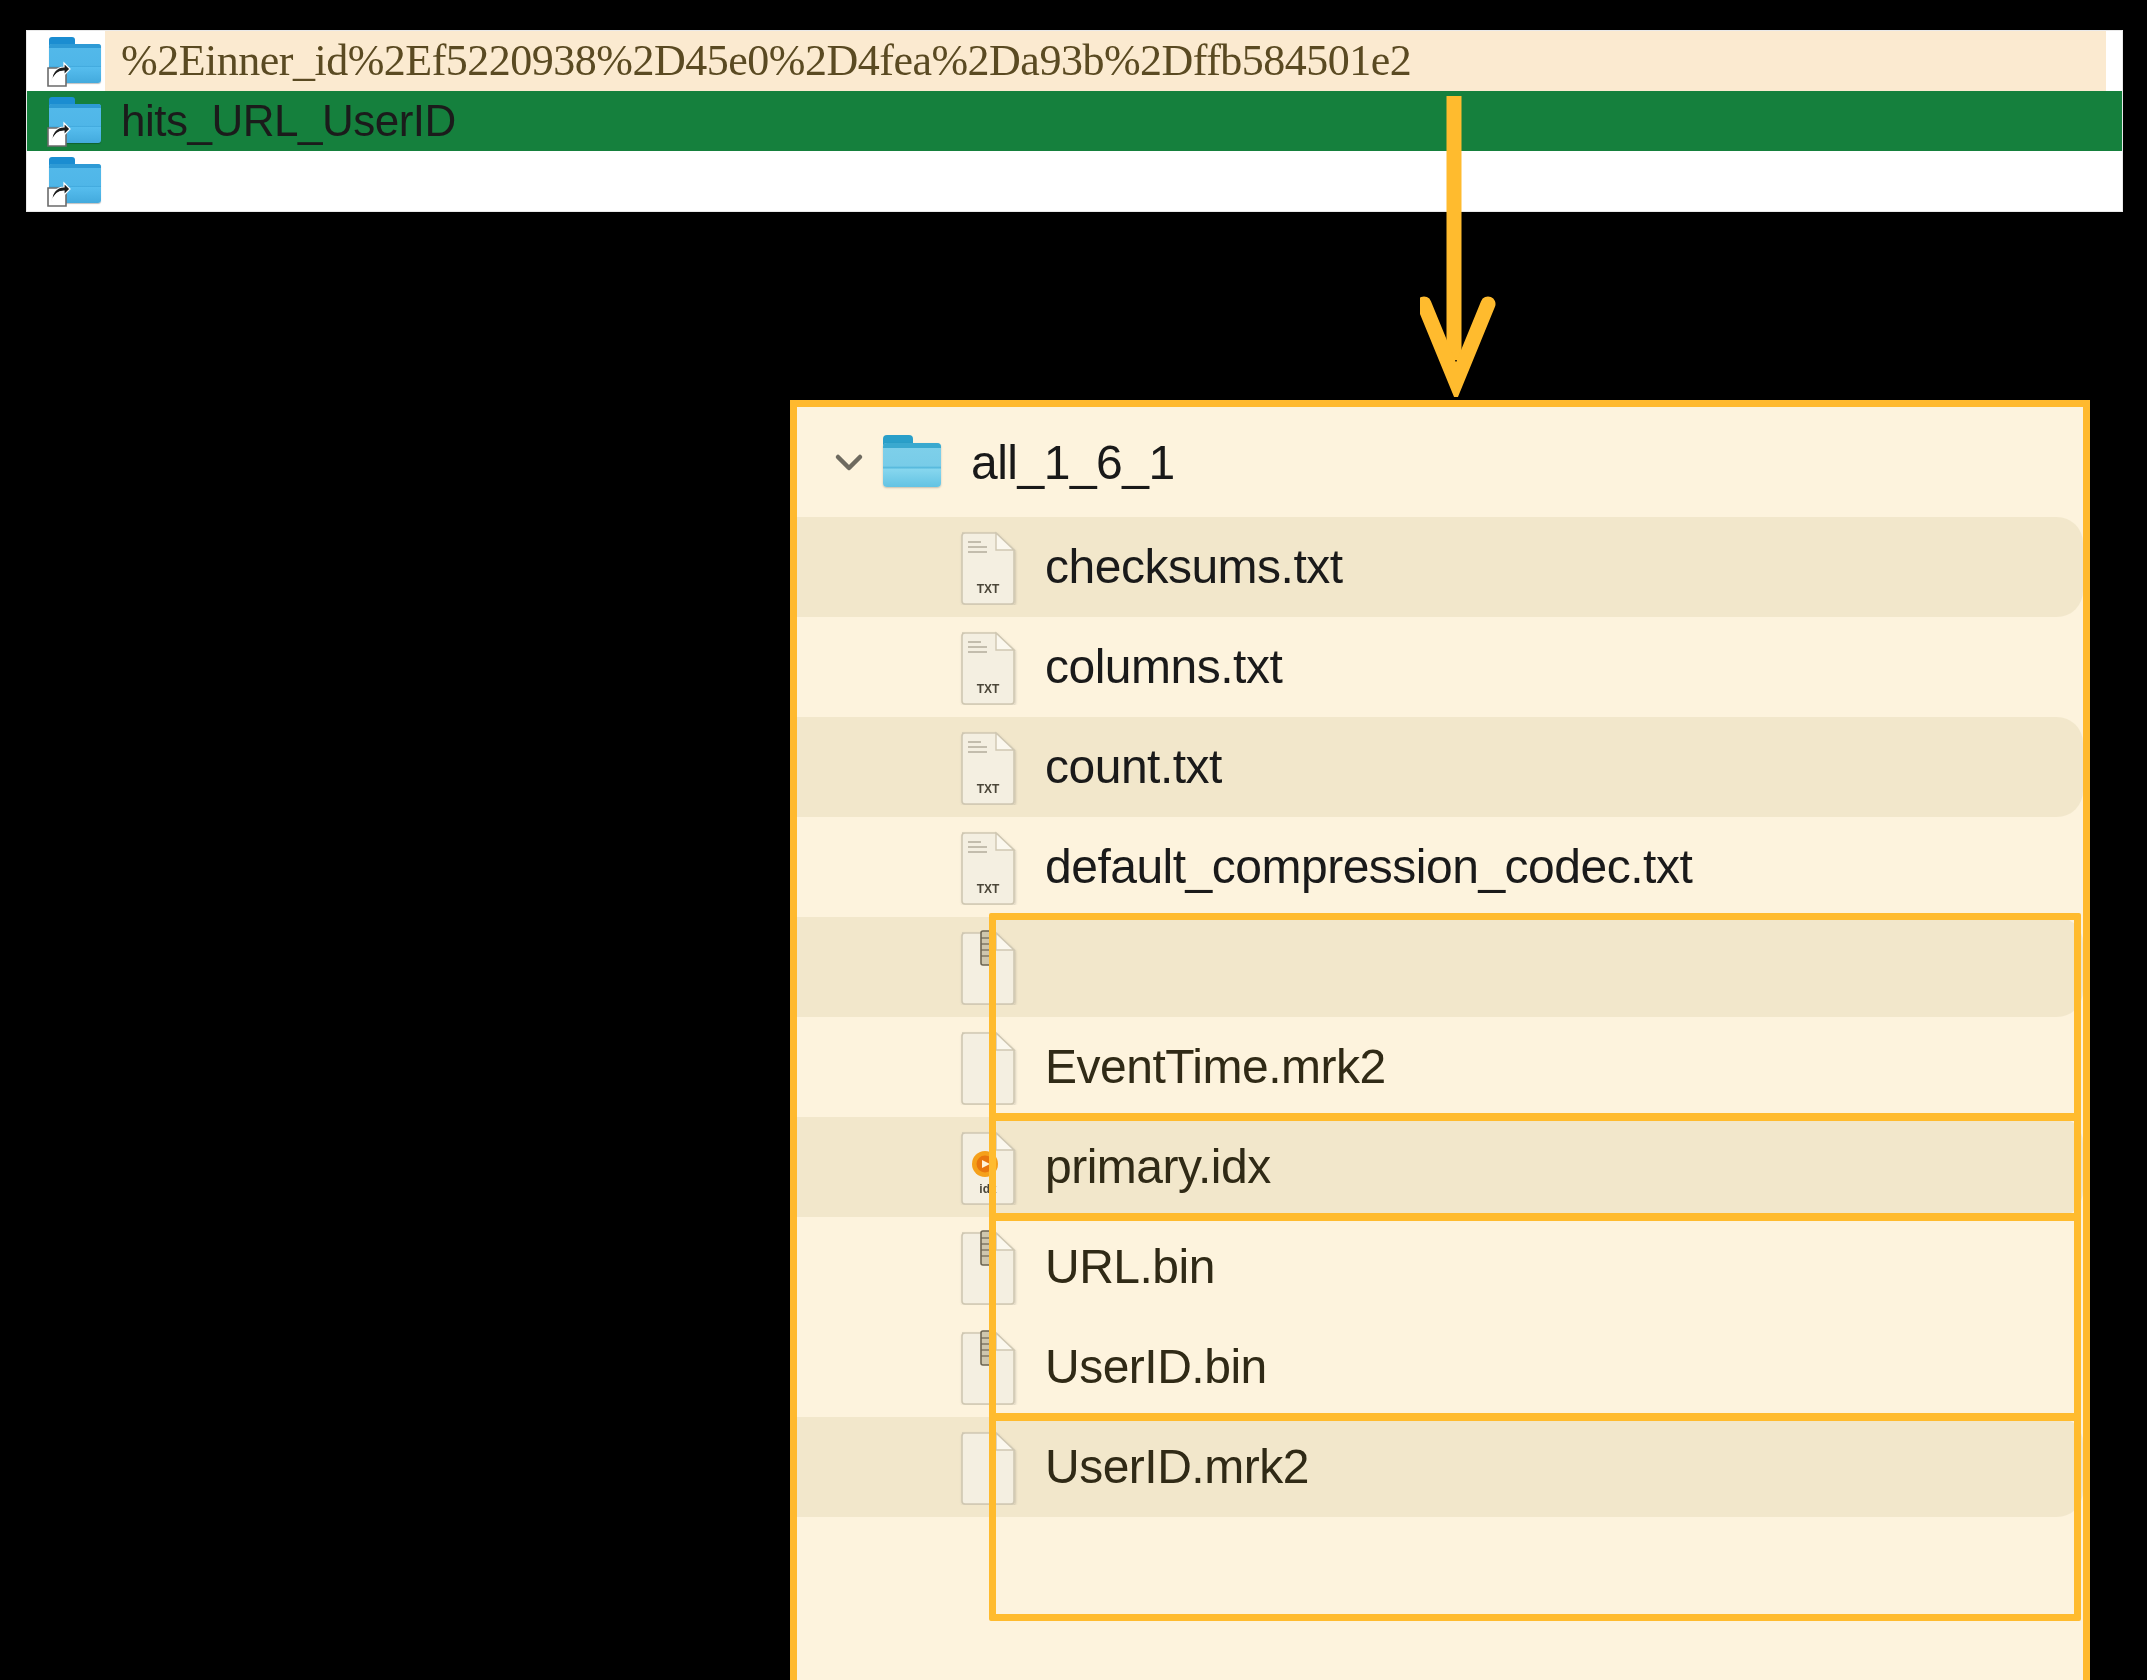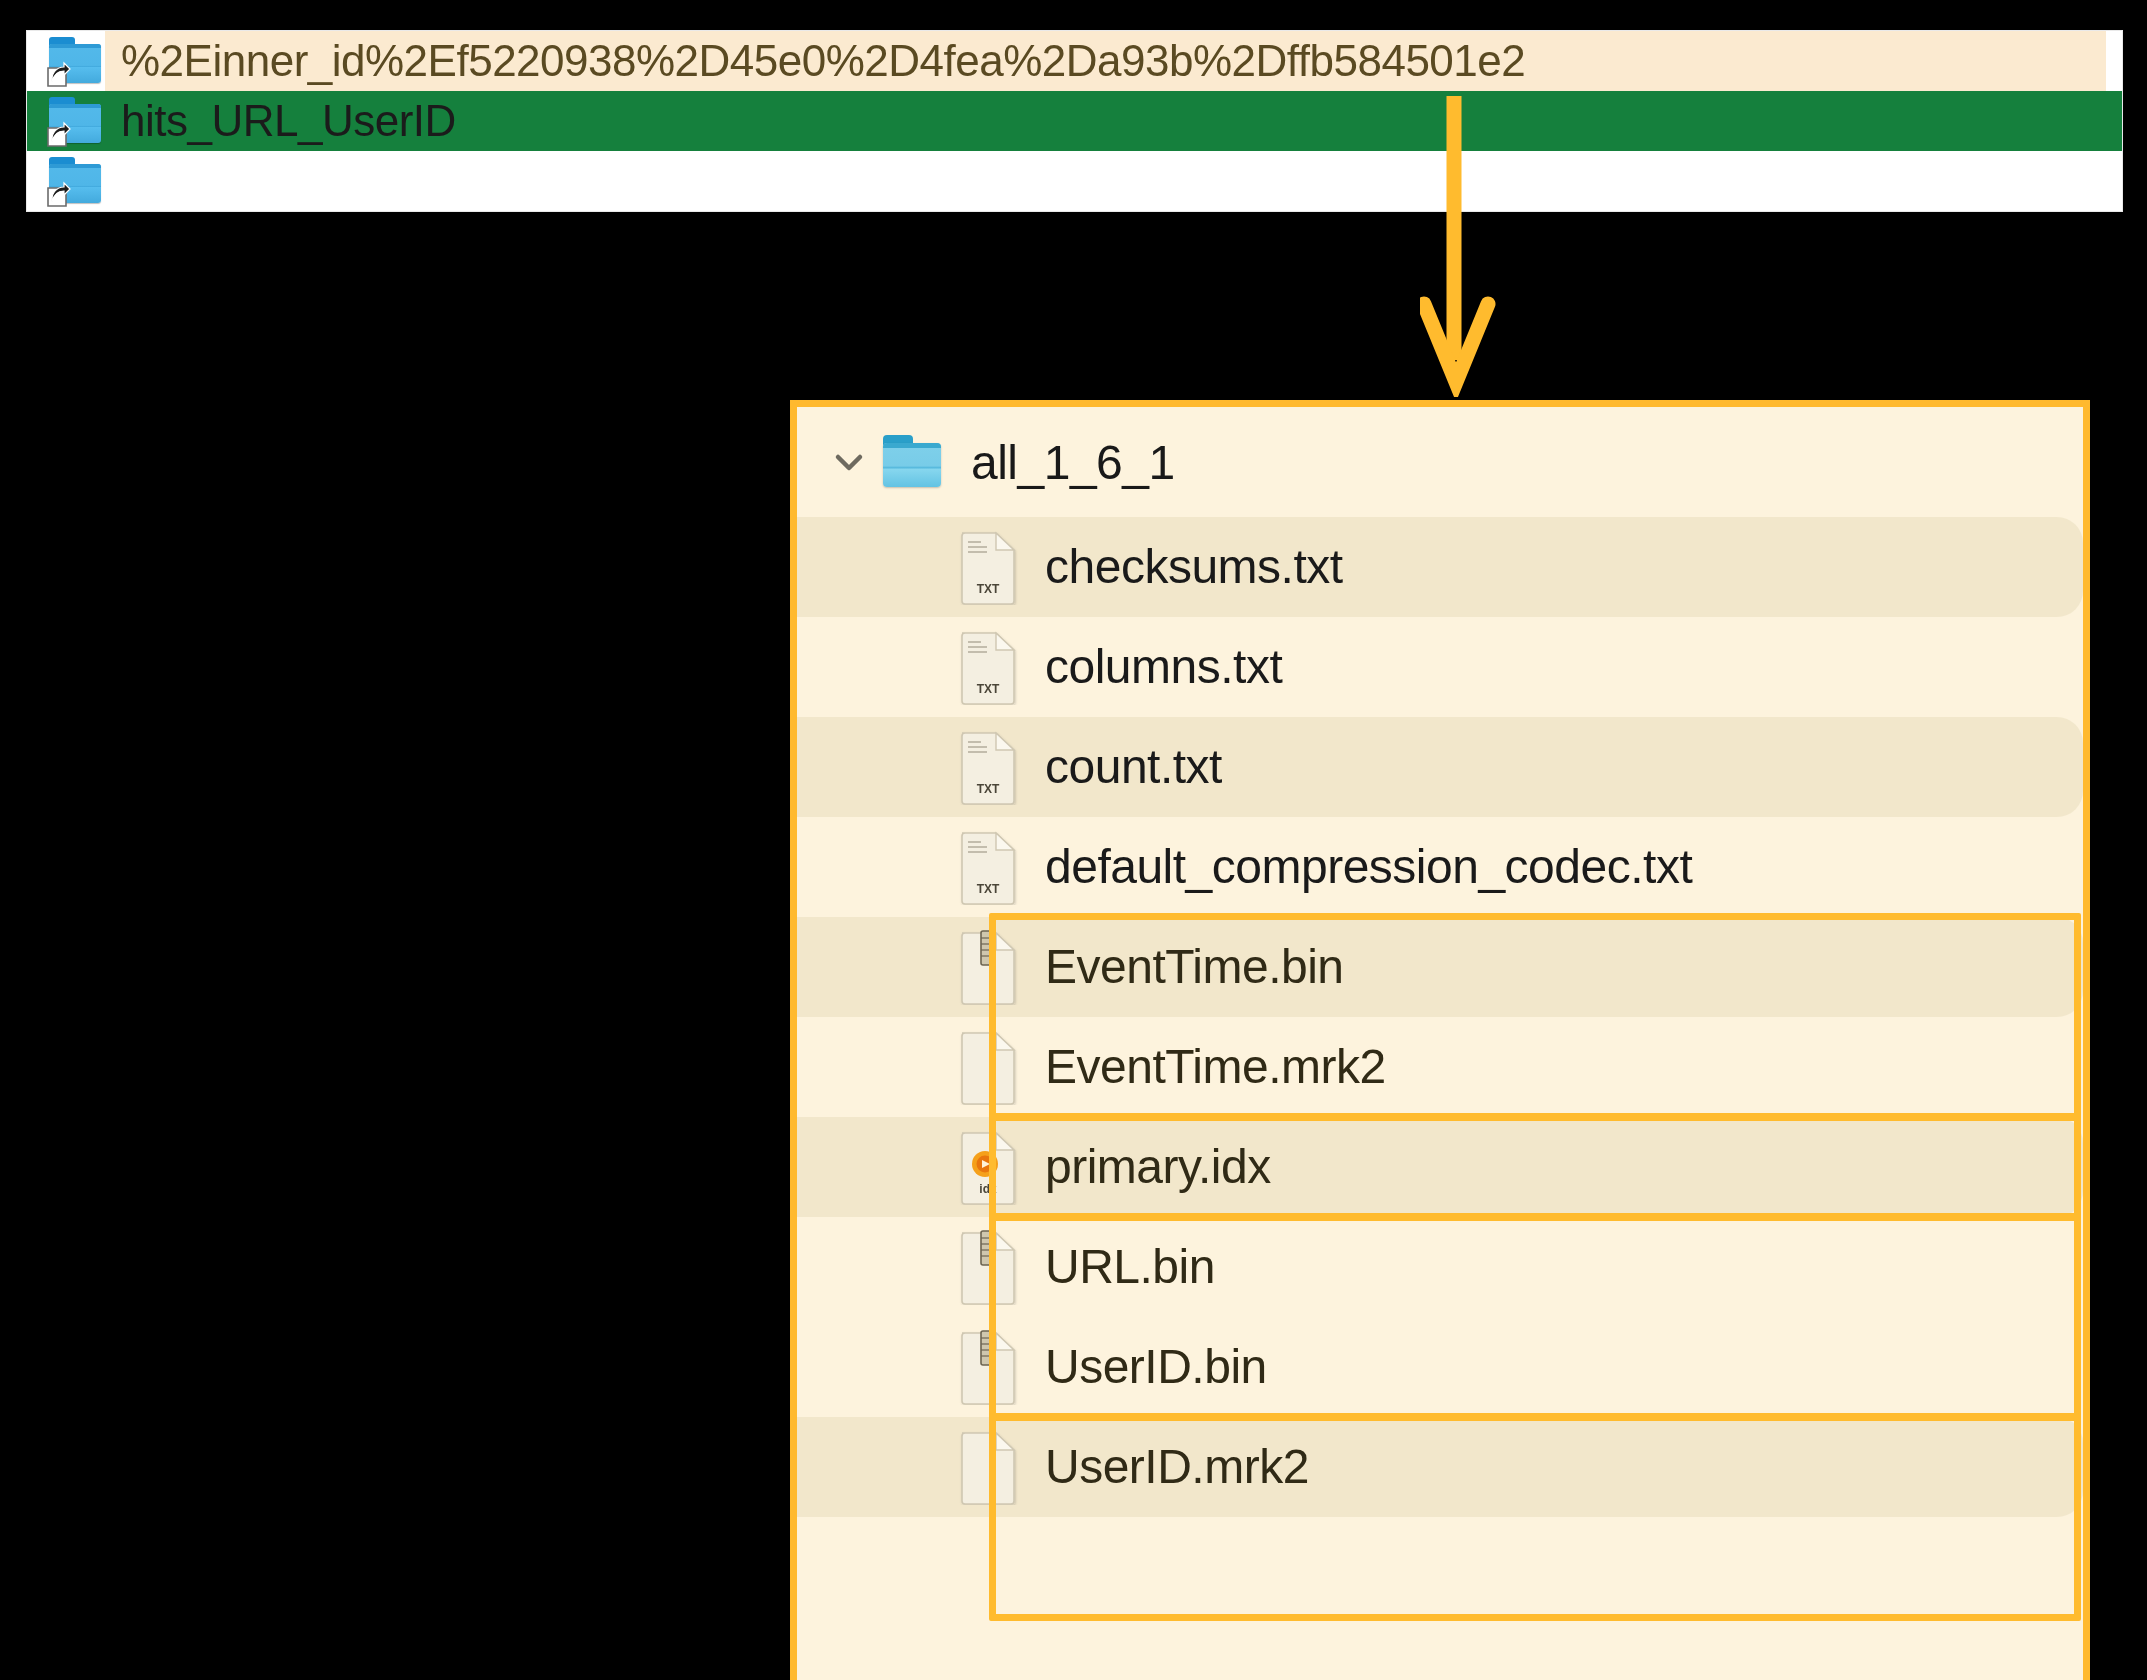--- a/index.html
+++ b/index.html
@@ -43,20 +43,21 @@
     white-space: nowrap;
     padding-left: 16px;
     line-height: 60px;
   }
   .sym-row.highlighted .sym-label {
     background: #fbead0;
     color: #5a4a22;
     padding-right: 10px;
     display: inline-block;
     width: calc(100% - 74px);
+    font-family: Liberation Serif, serif;
   }
   .sym-row.highlighted { background:#ffffff; }
 
   
   .folder-ico {
     position: relative;
     width: 58px; height: 48px;
     flex: 0 0 58px;
   }
   .folder-ico .tab {
@@ -319,21 +320,20 @@
                 <rect x="24" y="2" width="12" height="34" rx="2" fill="#cfc7ae" stroke="#6d6552" stroke-width="1.6"></rect>
                 <g stroke="#6d6552" stroke-width="1.2">
                   <line x1="24" y1="9" x2="36" y2="9"></line>
                   <line x1="24" y1="15" x2="36" y2="15"></line>
                   <line x1="24" y1="21" x2="36" y2="21"></line>
                   <line x1="24" y1="27" x2="36" y2="27"></line>
                 </g>
               </g>
             </svg>
           </span>
-          <span class="file-label">EventTime.bin</span>
         </div>
         <div class="tree-row hl">
           <span class="file-ico">
             <svg viewBox="0 0 62 76">
               <defs>
                 <filter id="sh" x="-30%" y="-30%" width="180%" height="180%">
                   <feDropShadow dx="0.8" dy="1.2" stdDeviation="0.9" flood-color="#000" flood-opacity="0.18"></feDropShadow>
                 </filter>
               </defs>
               <path d="M5 4 h34 l18 17 v51 a3 3 0 0 1 -3 3 h-46 a3 3 0 0 1 -3 -3 v-65 a3 3 0 0 1 3 -3 z" fill="#f4efe1" stroke="#cfc7b2" stroke-width="1.6" filter="url(#sh)"></path>

